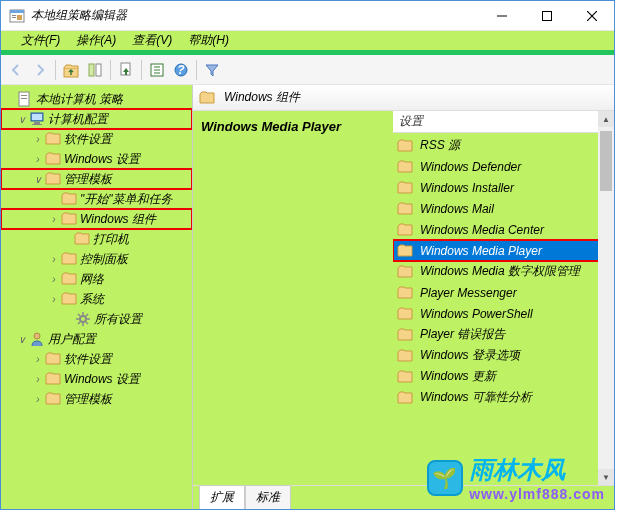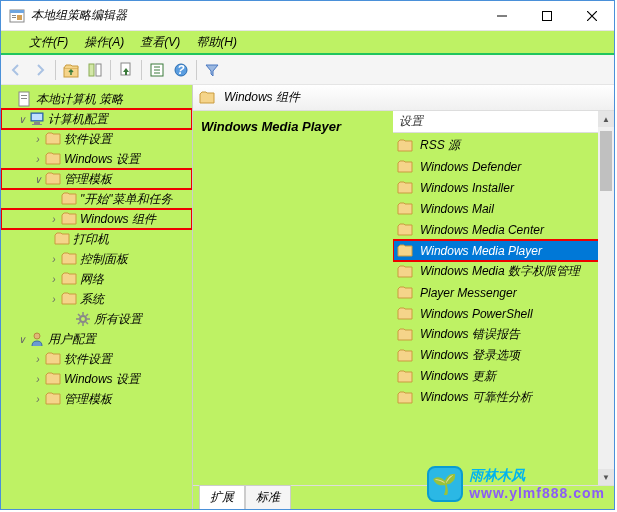--- a/index.html
+++ b/index.html
@@ -3,21 +3,21 @@
 <meta charset="utf-8">
 <style>
 * { box-sizing: border-box; margin: 0; padding: 0; font-family: 'Microsoft YaHei', 'Segoe UI', sans-serif; font-size: 12px; }
 body { background: #fff; width: 617px; height: 512px; overflow: hidden; position: relative; }
 .window { border: 1px solid #4a90d9; width: 615px; height: 510px; display: flex; flex-direction: column; background: #bef264; font-style: italic; }
 .titlebar { height: 30px; background: #fff; display: flex; align-items: center; padding-left: 8px; border-bottom: 1px solid #e5e5e5; }
 .titlebar-icon { width: 16px; height: 16px; margin-right: 6px; }
 .titlebar-text { flex: 1; color: #000; }
 .win-controls { display: flex; }
 .win-btn { width: 45px; height: 29px; display: flex; align-items: center; justify-content: center; color: #000; }
-.menubar { height: 24px; display: flex; align-items: center; padding-left: 20px; border-bottom: 2px solid #22c55e; }
+.menubar { height: 24px; display: flex; align-items: center; padding-left: 12px; border-bottom: 5px solid #22c55e; }
 .menu-item { padding: 3px 8px; cursor: default; }
 .toolbar { height: 30px; display: flex; align-items: center; padding: 0 4px; gap: 2px; border-bottom: 1px solid #e5e5e5; background: #f5f5f5; }
 .tb-btn { width: 22px; height: 22px; display: flex; align-items: center; justify-content: center; border: 1px solid transparent; }
 .tb-sep { width: 1px; height: 20px; background: #ccc; margin: 0 2px; }
 .tb-btn.disabled { opacity: 0.4; }
 .content { flex: 1; display: flex; min-height: 0; justify-content: space-between; }
 .tree-pane { width: 192px; border-right: 1px solid #ccc; overflow: auto; padding: 4px 0; }
 .tree { list-style: none; }
 .tree-item { display: flex; align-items: center; height: 20px; padding-right: 4px; cursor: default; white-space: nowrap; }
 .tree-item.hl { outline: 2px solid #e00; outline-offset: -1px; }
@@ -37,21 +37,21 @@
 .list-row.selected { background: #0078d7; color: #fff; }
 .list-row.selected.hl { outline: 2px solid #e00; outline-offset: -1px; }
 .tabs { height: 24px; display: flex; align-items: flex-end; border-top: 1px solid #ddd; padding-left: 6px; gap: 0; }
 .tab { padding: 3px 10px; border: 1px solid #ccc; border-bottom: none; background: #f5f5f5; font-size: 12px; }
 .tab.active { background: #fff; }
 .scrollbar-v { position: absolute; right: 0; top: 0; bottom: 0; width: 16px; background: #f0f0f0; }
 .sb-btn { width: 16px; height: 16px; background: #e5e5e5; display: flex; align-items: center; justify-content: center; font-size: 8px; color: #555; }
 .sb-thumb { position: absolute; left: 2px; right: 2px; top: 20px; height: 60px; background: #c0c0c0; }
 .watermark { position: absolute; right: 12px; bottom: 10px; display: flex; align-items: center; gap: 6px; pointer-events: none; }
 .wm-logo { width: 36px; height: 36px; background: #2bb8e5; border-radius: 8px; border: 2px solid #0a9cd1; display:flex;align-items:center;justify-content:center;color:#fff;font-size:20px;}
-.wm-text1 { color: #00b4f0; font-size: 14px; font-weight: bold; font-style: italic; }
+.wm-text1 { color: #00b4f0; font-size: 24px; font-weight: bold; font-style: italic; }
 .wm-text2 { color: #8b5cf6; font-size: 14px; font-weight: bold; letter-spacing: 1px; }
 svg { display: block; }
 </style>
 </head>
 <body>
 
 <div class="window">
   <div class="titlebar">
     <svg class="titlebar-icon" viewBox="0 0 16 16">
         <rect x="1" y="2" width="14" height="12" fill="#fff" stroke="#888"></rect>
@@ -205,21 +205,21 @@
         <li>
             <div class="tree-item hl" style="padding-left:46px">
               <span class="twisty">›</span>
               <svg class="folder-icon" viewBox="0 0 16 16">
                 <path d="M1 4 L3 2 H7 L8 3 H15 V13 H1 Z" fill="#f5d48a" stroke="#c99b3f"></path>
               </svg>
               <span class="tree-label">Windows 组件</span>
             </div>
           </li>
         <li>
-            <div class="tree-item" style="padding-left:39px">
+            <div class="tree-item" style="padding-left:59px">
               <span class="twisty none">›</span>
               <svg class="folder-icon" viewBox="0 0 16 16">
                 <path d="M1 4 L3 2 H7 L8 3 H15 V13 H1 Z" fill="#f5d48a" stroke="#c99b3f"></path>
               </svg>
               <span class="tree-label">打印机</span>
             </div>
           </li>
         <li>
             <div class="tree-item" style="padding-left:46px">
               <span class="twisty">›</span>
@@ -362,21 +362,21 @@
               <div class="list-row">
                 <svg class="folder-icon" viewBox="0 0 16 16">
                   <path d="M1 4 L3 2 H7 L8 3 H15 V13 H1 Z" fill="#f5d48a" stroke="#c99b3f"></path>
                 </svg>
                 <span>Windows PowerShell</span>
               </div>
               <div class="list-row">
                 <svg class="folder-icon" viewBox="0 0 16 16">
                   <path d="M1 4 L3 2 H7 L8 3 H15 V13 H1 Z" fill="#f5d48a" stroke="#c99b3f"></path>
                 </svg>
-                <span>Windows 错误报告</span>
+                <span>Player 错误报告</span>
               </div>
               <div class="list-row">
                 <svg class="folder-icon" viewBox="0 0 16 16">
                   <path d="M1 4 L3 2 H7 L8 3 H15 V13 H1 Z" fill="#f5d48a" stroke="#c99b3f"></path>
                 </svg>
                 <span>Windows 登录选项</span>
               </div>
               <div class="list-row">
                 <svg class="folder-icon" viewBox="0 0 16 16">
                   <path d="M1 4 L3 2 H7 L8 3 H15 V13 H1 Z" fill="#f5d48a" stroke="#c99b3f"></path>

